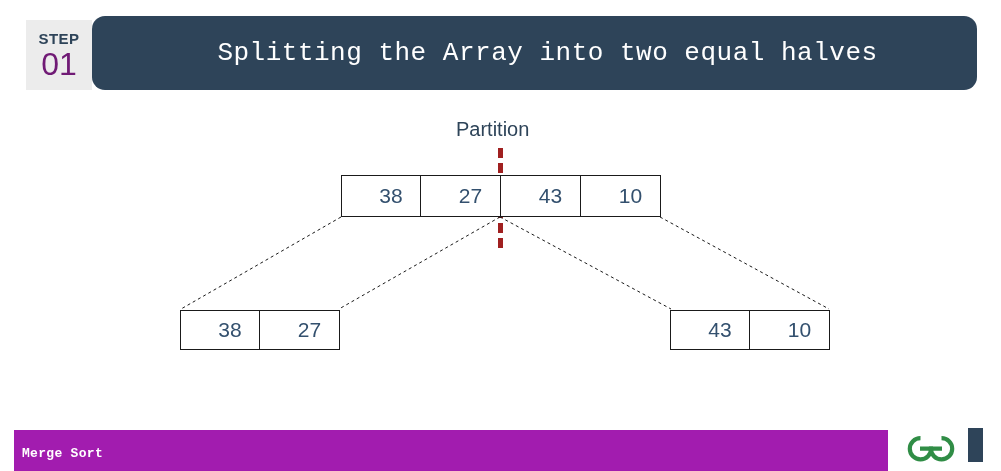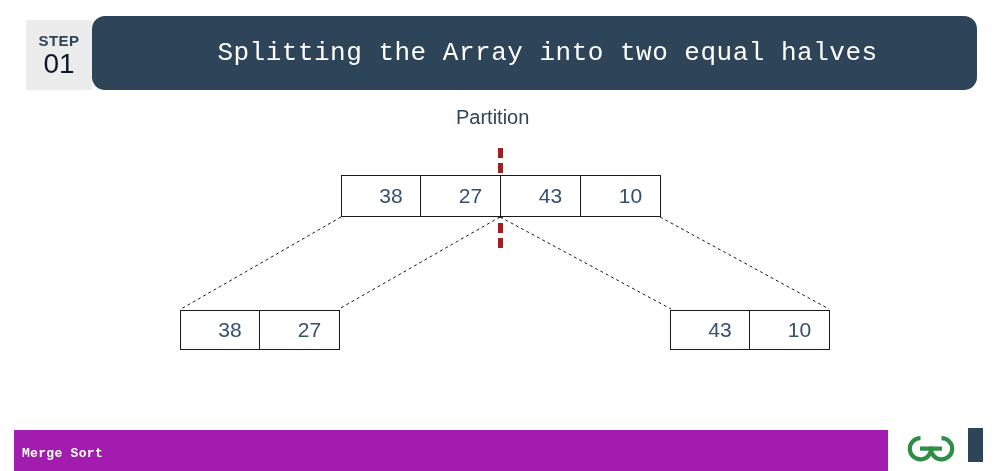--- a/index.html
+++ b/index.html
@@ -40,23 +40,23 @@
     font-family: "Liberation Sans", sans-serif;
     font-size: 15px;
     font-weight: bold;
     letter-spacing: 0.5px;
     color: #2e4459;
     line-height: 1;
     margin-bottom: 2px;
   }
   #step-badge .step-num {
     font-family: "Liberation Sans", sans-serif;
-    font-size: 28px;
+    font-size: 32px;
     font-weight: normal;
-    color: #0f172a;
+    color: #701a75;
     line-height: 1;
   }
   #header-title-bar {
     position: absolute;
     left: 66px;
     top: 0;
     width: 885px;
     height: 74px;
     background: #2e4459;
     border-radius: 13px;
@@ -77,21 +77,21 @@
   #diagram {
     position: absolute;
     left: 0;
     top: 0;
     width: 1001px;
     height: 471px;
   }
   #partition-label {
     position: absolute;
     left: 456px;
-    top: 106px;
+    top: 118px;
     font-family: "Liberation Sans", sans-serif;
     font-size: 20px;
     color: #2e4459;
     white-space: nowrap;
   }
   #partition-line {
     position: absolute;
     left: 498px;
     top: 148px;
     width: 0;

